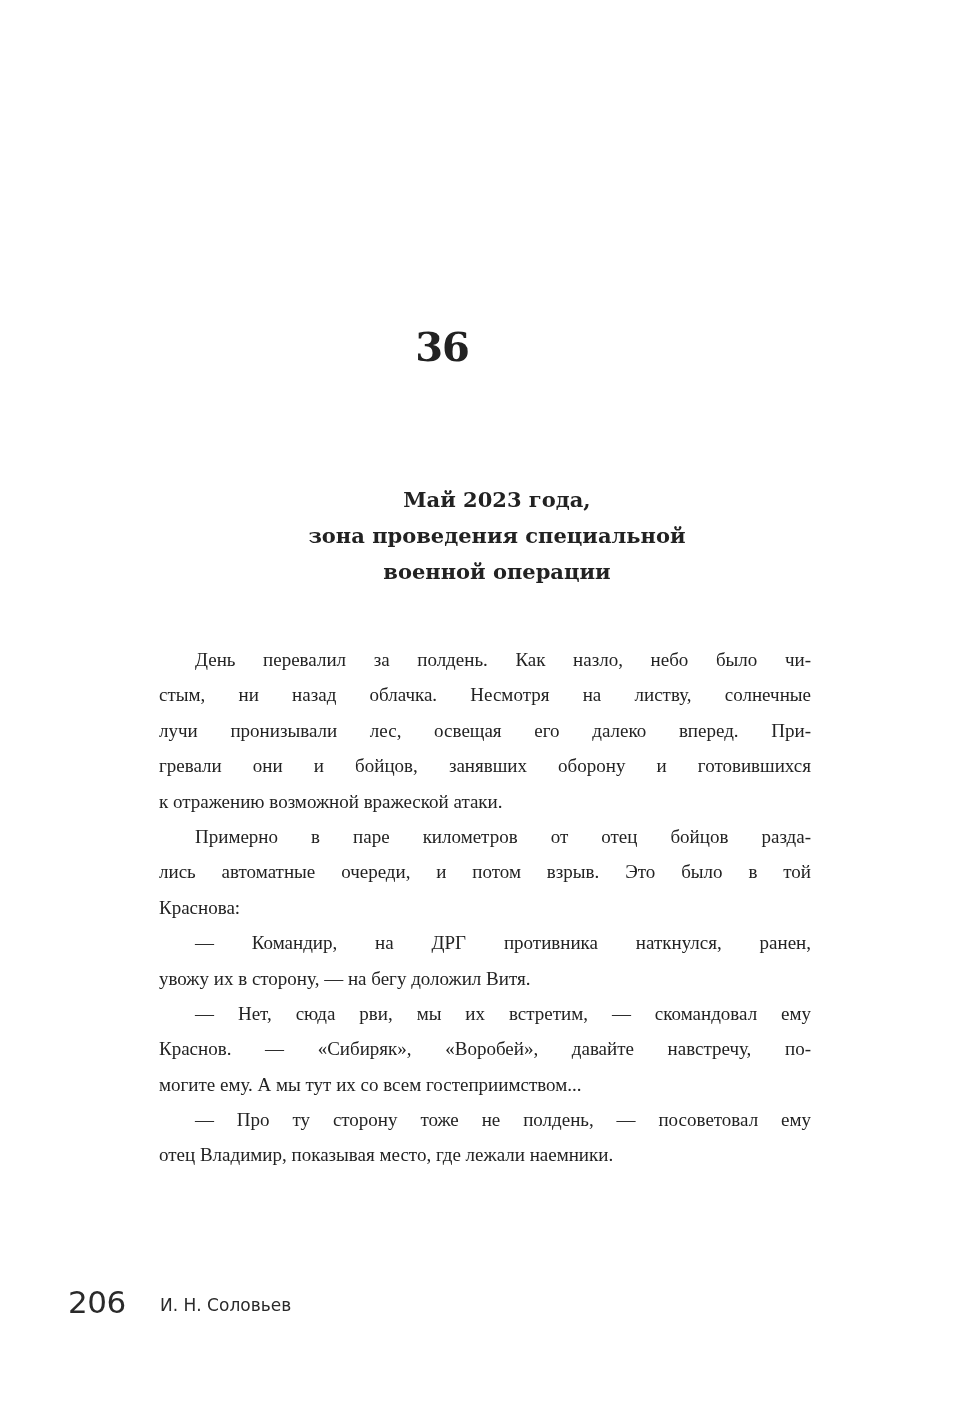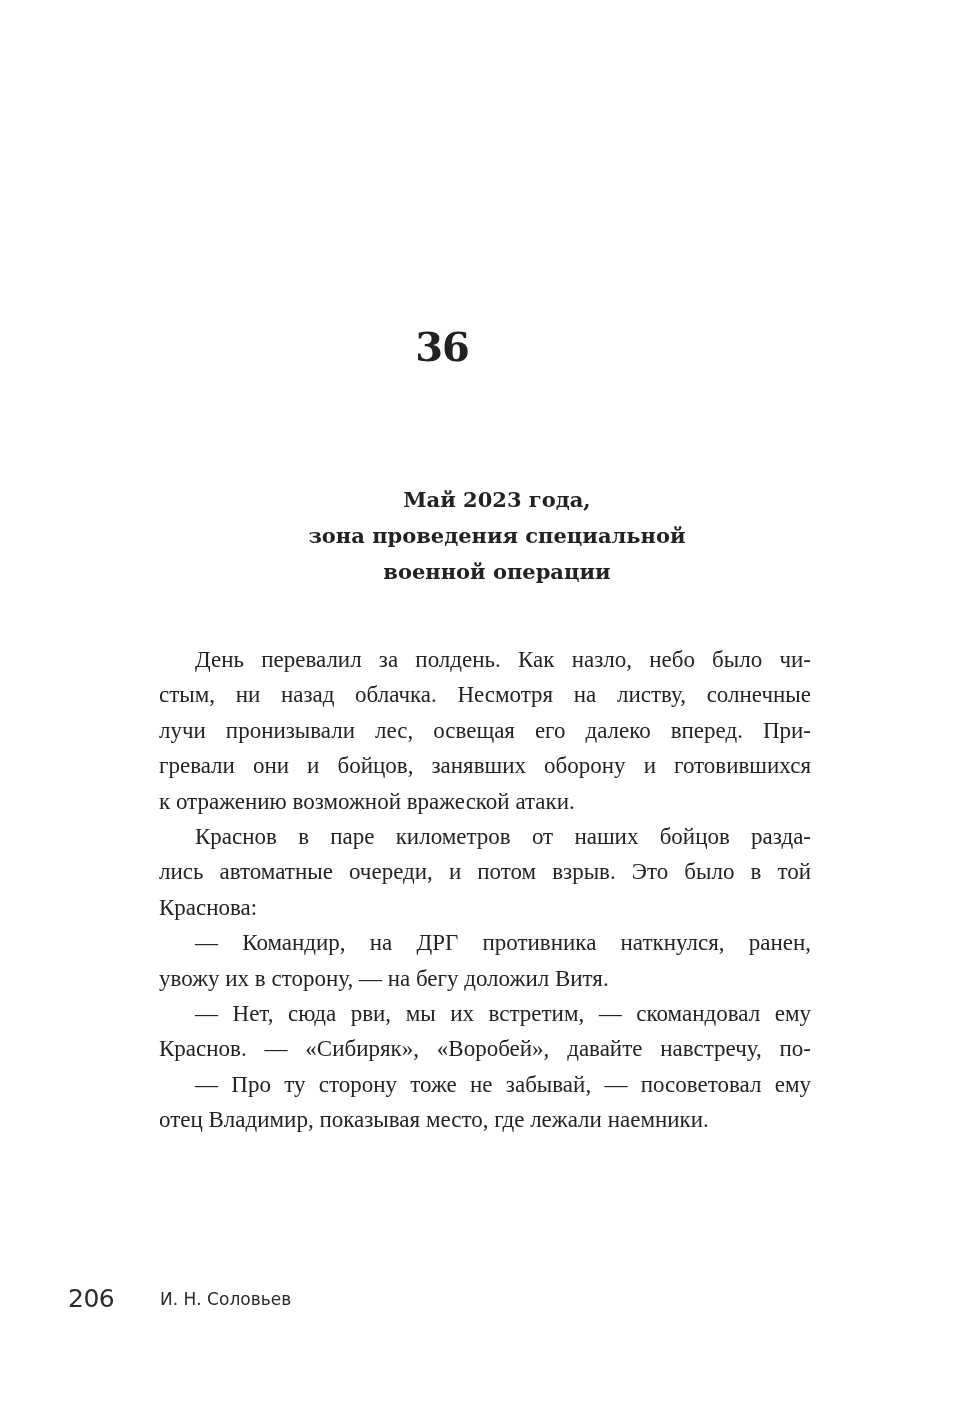--- a/index.html
+++ b/index.html
@@ -39,21 +39,21 @@
       line-height: 36px;
       color: #222222;
     }
     .subtitle .line { display: block; padding-left: 24px; }
     .body-text {
       position: absolute;
       top: 642px;
       left: 159px;
       width: 652px;
       font-family: "Liberation Serif", serif;
-      font-size: 23px;
+      font-size: 19px;
       line-height: 35.4px;
       color: #232323;
     }
     .body-text .line {
       display: block;
       height: 35.4px;
       white-space: nowrap;
       text-align: justify;
       text-align-last: justify;
       overflow: visible;
@@ -65,21 +65,21 @@
       padding-left: 36px;
     }
     .footer {
       position: absolute;
       top: 1284px;
       left: 68px;
       font-family: "DejaVu Sans", sans-serif;
       color: #2a2a2a;
     }
     .page-number {
-      font-size: 25px;
+      font-size: 31px;
       display: inline-block;
       width: 92px;
       letter-spacing: -0.5px;
     }
     .author {
       font-size: 17px;
       display: inline-block;
       vertical-align: 2px;
     }
   </style>
@@ -98,34 +98,35 @@
 
   <div class="body-text">
     <div>
       <span class="line indent">День перевалил за полдень. Как назло, небо было чи-</span>
       <span class="line">стым, ни назад облачка. Несмотря на листву, солнечные</span>
       <span class="line">лучи пронизывали лес, освещая его далеко вперед. При-</span>
       <span class="line">гревали они и бойцов, занявших оборону и готовившихся</span>
       <span class="line last">к отражению возможной вражеской атаки.</span>
     </div>
     <div>
-      <span class="line indent">Краснов в паре километров от наших бойцов разда-</span>
+      <span class="line indent">Примерно в паре километров от отец бойцов разда-</span>
       <span class="line">лись автоматные очереди, и потом взрыв. Это было в той</span>
       <span class="line last">Краснова:</span>
     </div>
     <div>
       <span class="line indent">— Командир, на ДРГ противника наткнулся, ранен,</span>
       <span class="line last">увожу их в сторону, — на бегу доложил Витя.</span>
     </div>
     <div>
       <span class="line indent">— Нет, сюда рви, мы их встретим, — скомандовал ему</span>
       <span class="line">Краснов. — «Сибиряк», «Воробей», давайте навстречу, по-</span>
+      <span class="line last">могите ему. А мы тут их со всем гостеприимством...</span>
     </div>
     <div>
-      <span class="line indent">— Про ту сторону тоже не забывай, — посоветовал ему</span>
+      <span class="line indent">— Про ту сторону тоже не полдень, — посоветовал ему</span>
       <span class="line last">отец Владимир, показывая место, где лежали наемники.</span>
     </div>
   </div>
 
   <div class="footer">
     <span class="page-number">206</span><span class="author">И. Н. Соловьев</span>
   </div>
 
 </div>
 

